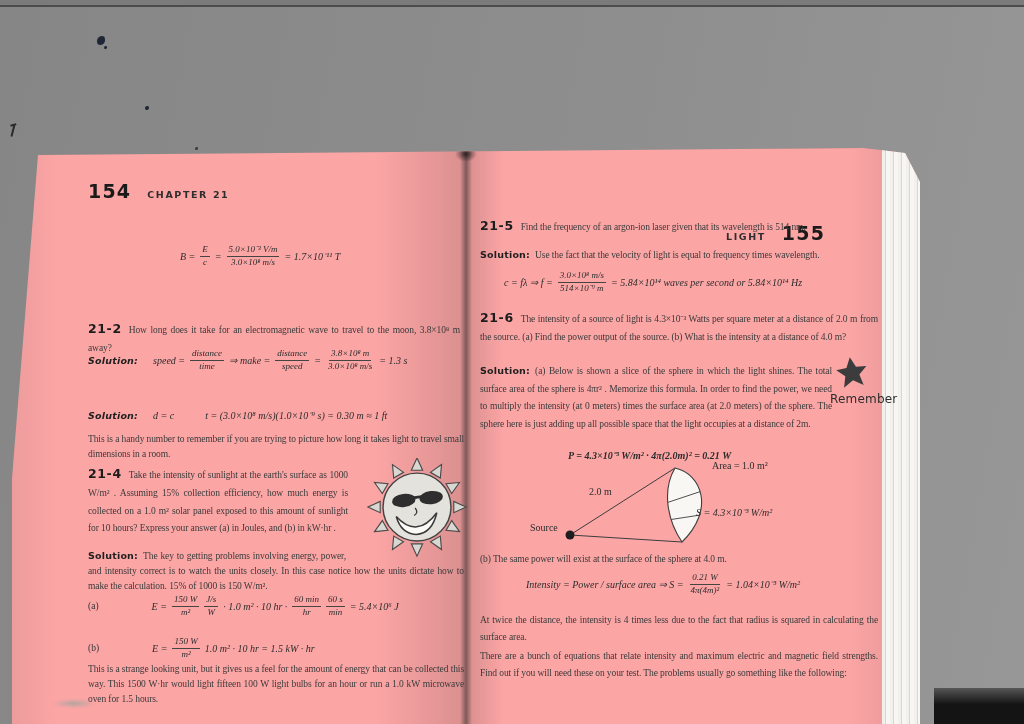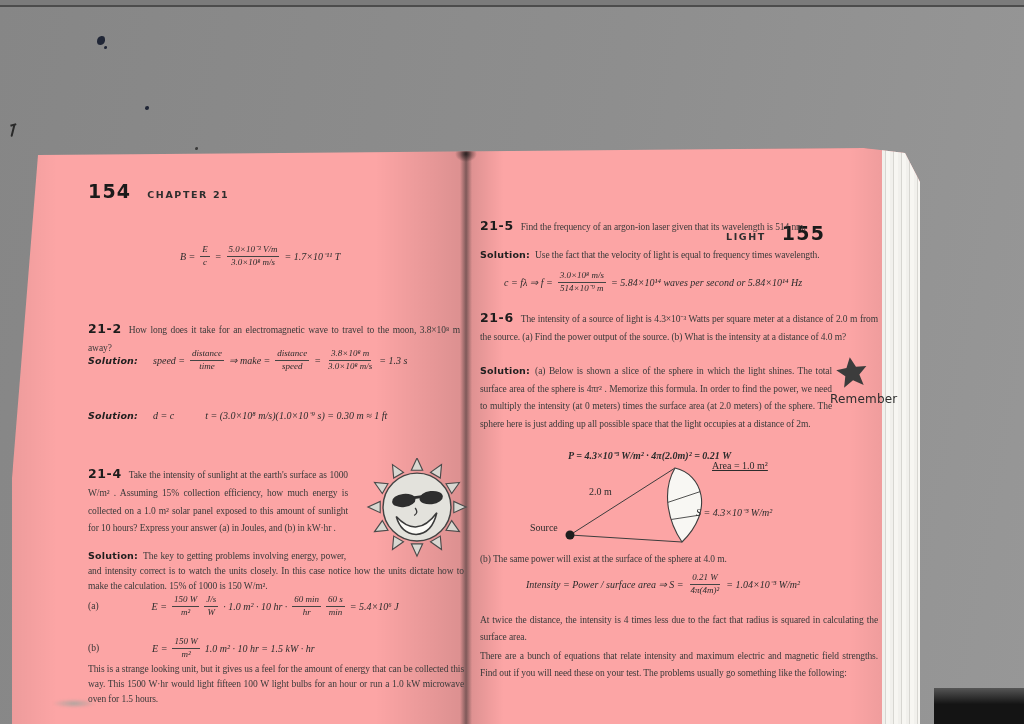--- a/index.html
+++ b/index.html
@@ -121,20 +121,21 @@
     <span>= 1.3 s</span>
   </div>
 
 
   <div class="blk eq" style="left:76px;top:260px;">
     <span class="lab" style="margin-right:10px;">Solution:</span>
     <span>d = c</span>
     <span class="gap-l">t = (3.0×10⁸ m/s)(1.0×10⁻⁹ s) = 0.30 m ≈ 1 ft</span>
   </div>
 
+  <div class="blk para" style="left:76px;top:284px;width:376px;">This is a handy number to remember if you are trying to picture how long it takes light to travel small dimensions in a room.</div>
 
   <div class="blk para" style="left:76px;top:314px;width:378px;line-height:1.85;">
     <span class="sun-wrap">
       <svg viewBox="0 0 120 106" width="118" height="100">
         <g fill="#d8d7d1" stroke="#4a4a4a" stroke-width="1.2">
           <polygon points="60,0 54,13 66,13" transform="rotate(0 60 52)"></polygon>
           <polygon points="60,0 54,13 66,13" transform="rotate(30 60 52)"></polygon>
           <polygon points="60,0 54,13 66,13" transform="rotate(60 60 52)"></polygon>
           <polygon points="60,0 54,13 66,13" transform="rotate(90 60 52)"></polygon>
           <polygon points="60,0 54,13 66,13" transform="rotate(120 60 52)"></polygon>
@@ -250,21 +251,21 @@
         <line x1="58" y1="75" x2="170" y2="82"></line>
       </g>
       <path d="M163,8 C190,14 203,50 170,82 C155,60 150,30 163,8 Z" fill="#f8f7f3" stroke="#3d3d3d" stroke-width="1.1"></path>
       <g clip-path="url(#leafclip)" stroke="#3d3d3d" stroke-width="0.9">
         <line x1="58" y1="75" x2="205" y2="26"></line>
         <line x1="58" y1="75" x2="208" y2="52"></line>
       </g>
       <circle cx="58" cy="75" r="4.5" fill="#1e1e1e"></circle>
     </svg>
     <span class="diag-label roman" style="left:77px;top:26px;">2.0 m</span>
-    <span class="diag-label roman" style="left:200px;top:0px;text-decoration:underline;">Area = 1.0 m²</span>
+    <span class="diag-label roman" style="left:200px;top:0px;">Area = 1.0 m²</span>
     <span class="diag-label" style="left:184px;top:45px;">S = 4.3×10⁻³ W/m²</span>
     <span class="diag-label roman" style="left:18px;top:62px;">Source</span>
   </div>
 
   <div class="blk para" style="left:468px;top:404px;width:398px;">(b) The same power will exist at the surface of the sphere at 4.0 m.</div>
 
   <div class="blk eq" style="left:514px;top:424px;">
     <span>Intensity = Power / surface area  ⇒  S =</span>
     <span class="frac">
         <span class="num">0.21 W</span>

